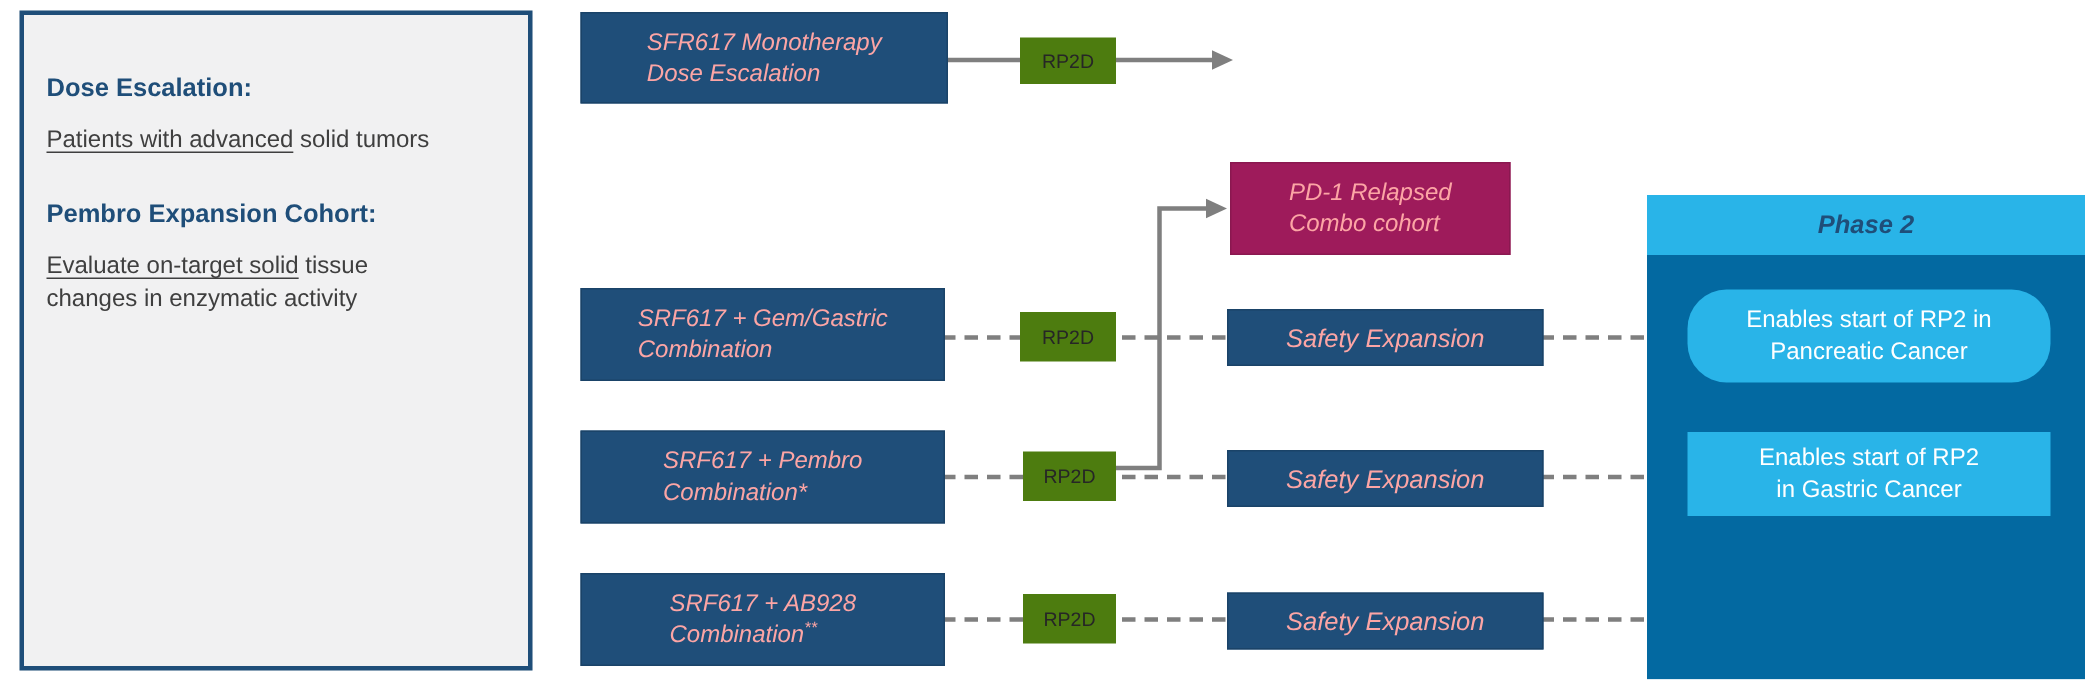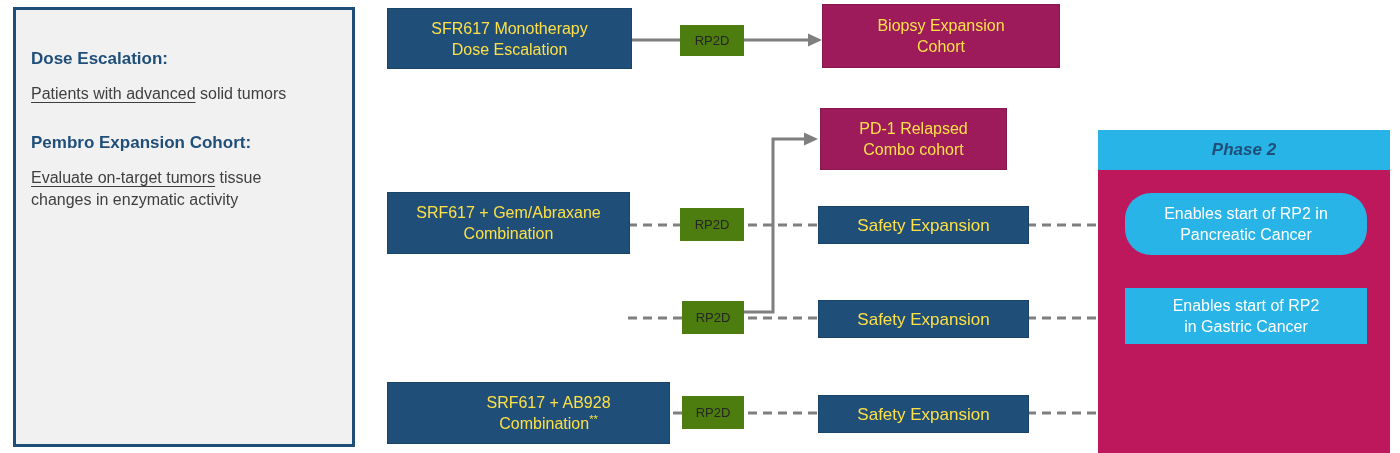--- a/index.html
+++ b/index.html
@@ -17,52 +17,52 @@
   .side-inner li{position:relative;padding-left:24px;margin-bottom:20px;}
   .side-inner li:nth-child(1){max-width:252px;}
   .side-inner li:nth-child(2){max-width:238px;}
   .side-inner li::before{content:"\2022";position:absolute;left:2px;top:0;color:#3F3F3F;}
   .biopsy-head{margin-top:28px !important;}
   .u{text-decoration:underline;text-underline-offset:3px;}
   .outro{max-width:262px;}
 
   
   .fbox{position:absolute;display:flex;align-items:center;justify-content:center;
-    text-align:center;color:#fde047;font-size:16px;line-height:21px;z-index:2;}
+    color:#fca5a5;font-size:16px;line-height:21px;z-index:2;font-style:italic;}
   .lbl{white-space:pre-line;}
   .dkblue{background:#1F4E79;border:1px solid #1A4368;}
   .maroon{background:#9E1B5B;border:1px solid #8A1850;}
   .rp2d{position:absolute;background:#4d7c0f;color:#262626;font-size:13px;
     display:flex;align-items:center;justify-content:center;z-index:2;}
   sup.ast{font-size:11px;line-height:0;vertical-align:super;}
 
   
   .p2panel{position:absolute;left:1098px;top:130px;width:292px;height:323px;
-    background:#be185d;z-index:1;}
+    background:#0369a1;z-index:1;}
   .p2header{position:absolute;left:0;top:0;width:292px;height:40px;background:#29B4E8;
     display:flex;align-items:center;justify-content:center;
     color:#1F4E79;font-weight:bold;font-style:italic;font-size:17px;}
   .p2box{position:absolute;left:27px;width:242px;display:flex;align-items:center;
     justify-content:center;text-align:center;color:#fff;font-size:16px;line-height:21px;
     background:#29B4E8;}
 
   
   #wires{position:absolute;left:0;top:0;z-index:1;}
 </style>
 </head>
 <body>
 
 <div id="stage">
 
   <aside class="side-panel">
     <div class="side-inner">
       <h3>Dose Escalation:</h3>
       <p><span class="u">Patients with advanced</span><span> solid tumors</span></p>
       <h3 class="biopsy-head">Pembro Expansion Cohort:</h3>
-      <p class="outro"><span class="u">Evaluate on-target tumors</span><span> tissue changes in enzymatic activity</span></p>
+      <p class="outro"><span class="u">Evaluate on-target solid</span><span> tissue changes in enzymatic activity</span></p>
     </div>
   </aside>
 
   <svg id="wires" width="1400" height="453" viewBox="0 0 1400 453">
 
     <path d="M630 40 H808" stroke="#7F7F7F" stroke-width="3" fill="none"></path>
     <polygon points="808,33.5 822,40 808,46.5" fill="#7F7F7F"></polygon>
 
     <path d="M744 312 H773 V139 H804" stroke="#7F7F7F" stroke-width="3" fill="none"></path>
     <polygon points="804,132.5 818,139 804,145.5" fill="#7F7F7F"></polygon>
@@ -90,31 +90,31 @@
         <span class="lbl">Enables start of RP2
 in Gastric Cancer</span>
       </div>
   </div>
 
   <div class="fbox dkblue" style="left:387px;top:8px;width:243px;height:59px;">
       <span class="lbl">SFR617 Monotherapy
 Dose Escalation</span>
     </div>
   <div class="fbox dkblue" style="left:387px;top:192px;width:241px;height:60px;">
-      <span class="lbl">SRF617 + Gem/Abraxane
+      <span class="lbl">SRF617 + Gem/Gastric
 Combination</span>
     </div>
-  <div class="fbox dkblue" style="left:387px;top:382px;width:241px;height:60px;padding-left:40px;">
+  <div class="fbox dkblue" style="left:387px;top:287px;width:241px;height:60px;">
+      <span class="lbl">SRF617 + Pembro
+Combination*</span>
+    </div>
+  <div class="fbox dkblue" style="left:387px;top:382px;width:241px;height:60px;">
     <span class="lbl"><span>SRF617 + AB928</span><br><span>Combination</span><sup class="ast">**</sup></span>
   </div>
 
-  <div class="fbox maroon" style="left:822px;top:4px;width:236px;height:62px;">
-      <span class="lbl">Biopsy Expansion
-Cohort</span>
-    </div>
   <div class="fbox maroon" style="left:820px;top:108px;width:185px;height:60px;">
       <span class="lbl">PD-1 Relapsed
 Combo cohort</span>
     </div>
 
   <div class="fbox dkblue" style="left:818px;top:206px;width:209px;height:36px;font-size:17px;">
       <span>Safety Expansion</span>
     </div>
   <div class="fbox dkblue" style="left:818px;top:300px;width:209px;height:36px;font-size:17px;">
       <span>Safety Expansion</span>

